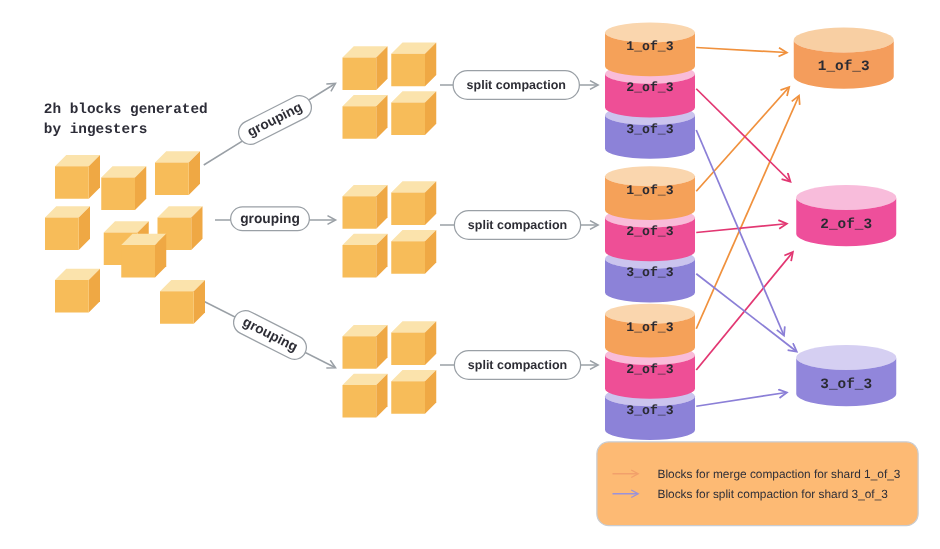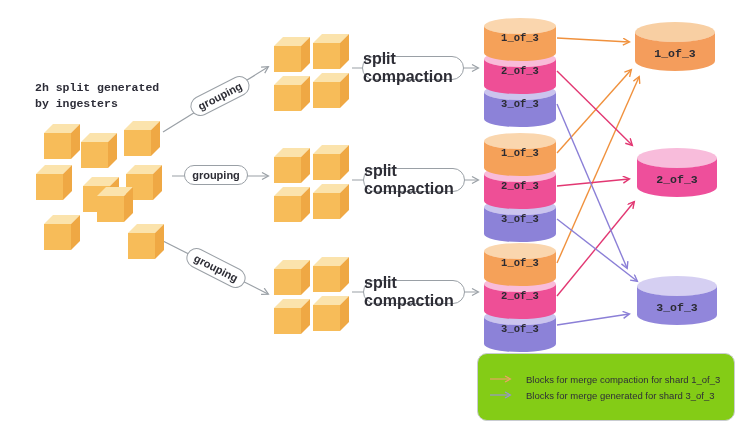--- a/index.html
+++ b/index.html
@@ -6,29 +6,29 @@
   .stage{position:relative;width:752px;height:439px;background:#fff;overflow:hidden;
          font-family:"Liberation Sans",sans-serif;}
   .layer{position:absolute;left:0;top:0;}
   .lbl{position:absolute;color:#2b2b33;font-family:Liberation Mono, monospace;}
   .title{left:35px;top:80px;width:160px;font-size:11.5px;font-weight:700;
          line-height:1.4;color:#2d2d38;white-space:pre-line;}
   .pill{position:absolute;display:flex;align-items:center;justify-content:center;
         background:#fff;border:1px solid #9aa0a6;border-radius:999px;
         font-weight:700;color:#2d2d35;box-sizing:border-box;}
   .pill.grouping{width:64px;height:20px;font-size:11px;}
-  .pill.split{width:102px;height:24px;font-size:16px;}
+  .pill.split{width:102px;height:24px;font-size:10px;}
   .rot-up{transform:rotate(-27deg);}
   .rot-down{transform:rotate(27deg);}
   .disc-label{width:74px;height:12px;text-align:center;font-size:10.5px;
               font-weight:700;line-height:12px;}
   .big-label{width:82px;height:13px;text-align:center;font-size:11.5px;
              font-weight:700;line-height:13px;}
   .legend{position:absolute;left:477px;top:353px;width:258px;height:68px;
-          box-sizing:border-box;background:#84cc16;border:1px solid #c9ccd1;
+          box-sizing:border-box;background:#fdba74;border:1px solid #c9ccd1;
           border-radius:10px;display:flex;flex-direction:column;
           justify-content:center;gap:5px;padding-left:10px;}
   .legend-row{display:flex;align-items:center;gap:8px;}
   .legend-row .txt{font-size:9.5px;color:#2f2f38;}
 </style>
 </head>
 <body>
 
 <div class="stage">
 
@@ -136,21 +136,21 @@
       <use href="#sym-disc" x="483" y="308" style="--body:#8C82D8;--cap:#CBC4EE"></use>
       <use href="#sym-disc" x="483" y="275" style="--body:#EE4F96;--cap:#F9BCD9"></use>
       <use href="#sym-disc" x="483" y="242" style="--body:#F5A159;--cap:#FAD6AE"></use>
     </g>
 
     <use href="#sym-cyl" x="634" y="21" style="--body:#F49D5C;--cap:#F8CFA3"></use>
     <use href="#sym-cyl" x="636" y="147" style="--body:#EE4F9B;--cap:#F8BCDB"></use>
     <use href="#sym-cyl" x="636" y="275" style="--body:#9186DB;--cap:#D5CFF2"></use>
   </svg>
 
-  <div class="lbl title">2h split generated
+  <div class="lbl title">2h blocks generated
 by ingesters</div>
 
   <div class="pill grouping rot-up" style="left:188px;top:86px;">grouping</div>
   <div class="pill grouping" style="left:184px;top:165px;">grouping</div>
   <div class="pill grouping rot-down" style="left:184px;top:258px;">grouping</div>
 
   <div class="pill split" style="left:362px;top:56px;">split compaction</div>
   <div class="pill split" style="left:363px;top:168px;">split compaction</div>
   <div class="pill split" style="left:363px;top:280px;">split compaction</div>
 
@@ -172,17 +172,17 @@
     <div class="legend-row">
       <svg width="30" height="10">
         <line x1="2" y1="5" x2="22" y2="5" stroke-width="1.1" marker-end="url(#ah-leg1)" stroke="#F2A06B"></line>
       </svg>
       <span class="txt">Blocks for merge compaction for shard 1_of_3</span>
     </div>
     <div class="legend-row">
       <svg width="30" height="10">
         <line x1="2" y1="5" x2="22" y2="5" stroke-width="1.1" marker-end="url(#ah-leg3)" stroke="#9A92DB"></line>
       </svg>
-      <span class="txt">Blocks for merge generated for shard 3_of_3</span>
+      <span class="txt">Blocks for split compaction for shard 3_of_3</span>
     </div>
   </div>
 
 </div>
 
 </body></html>

